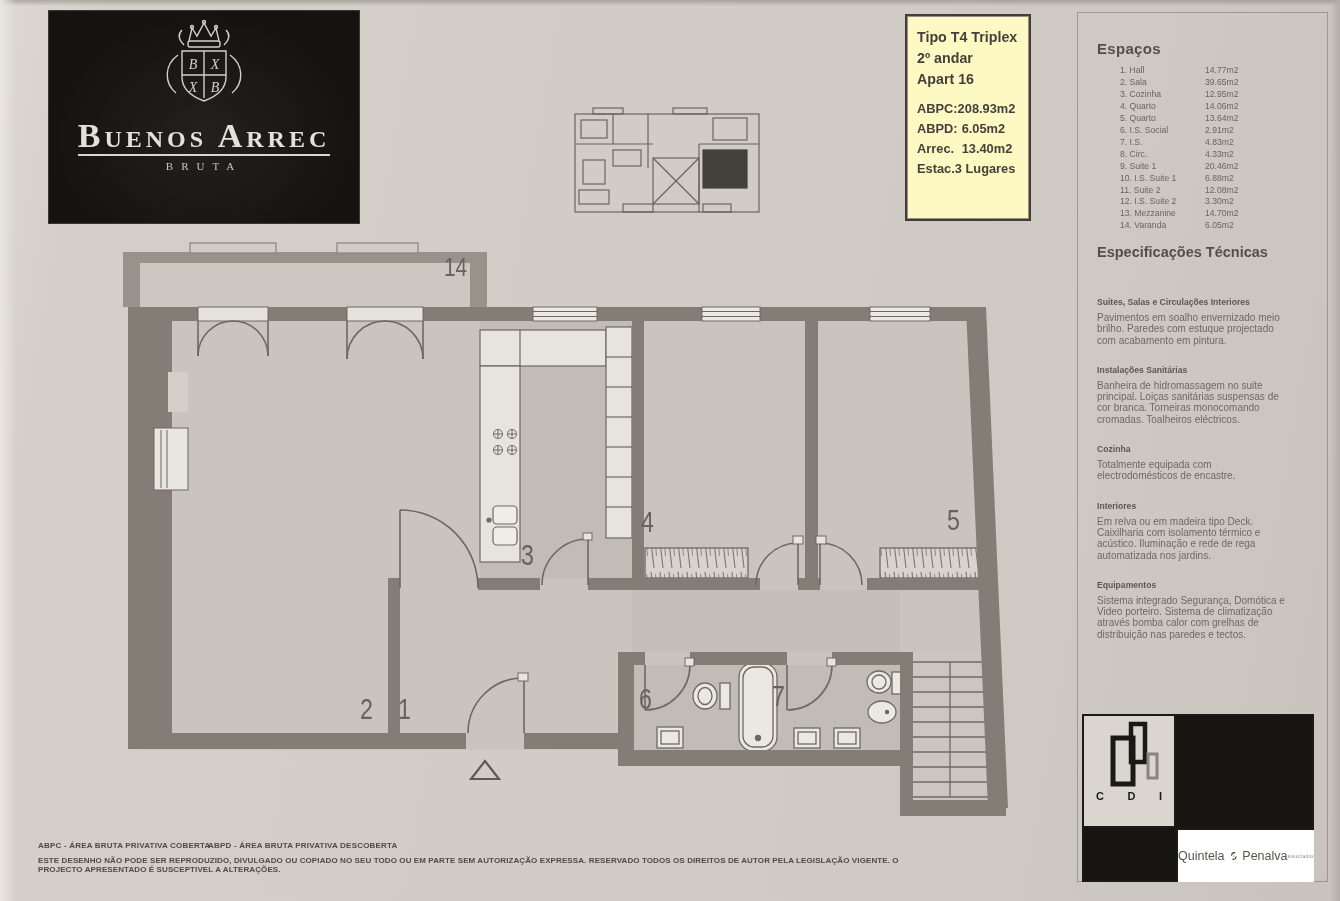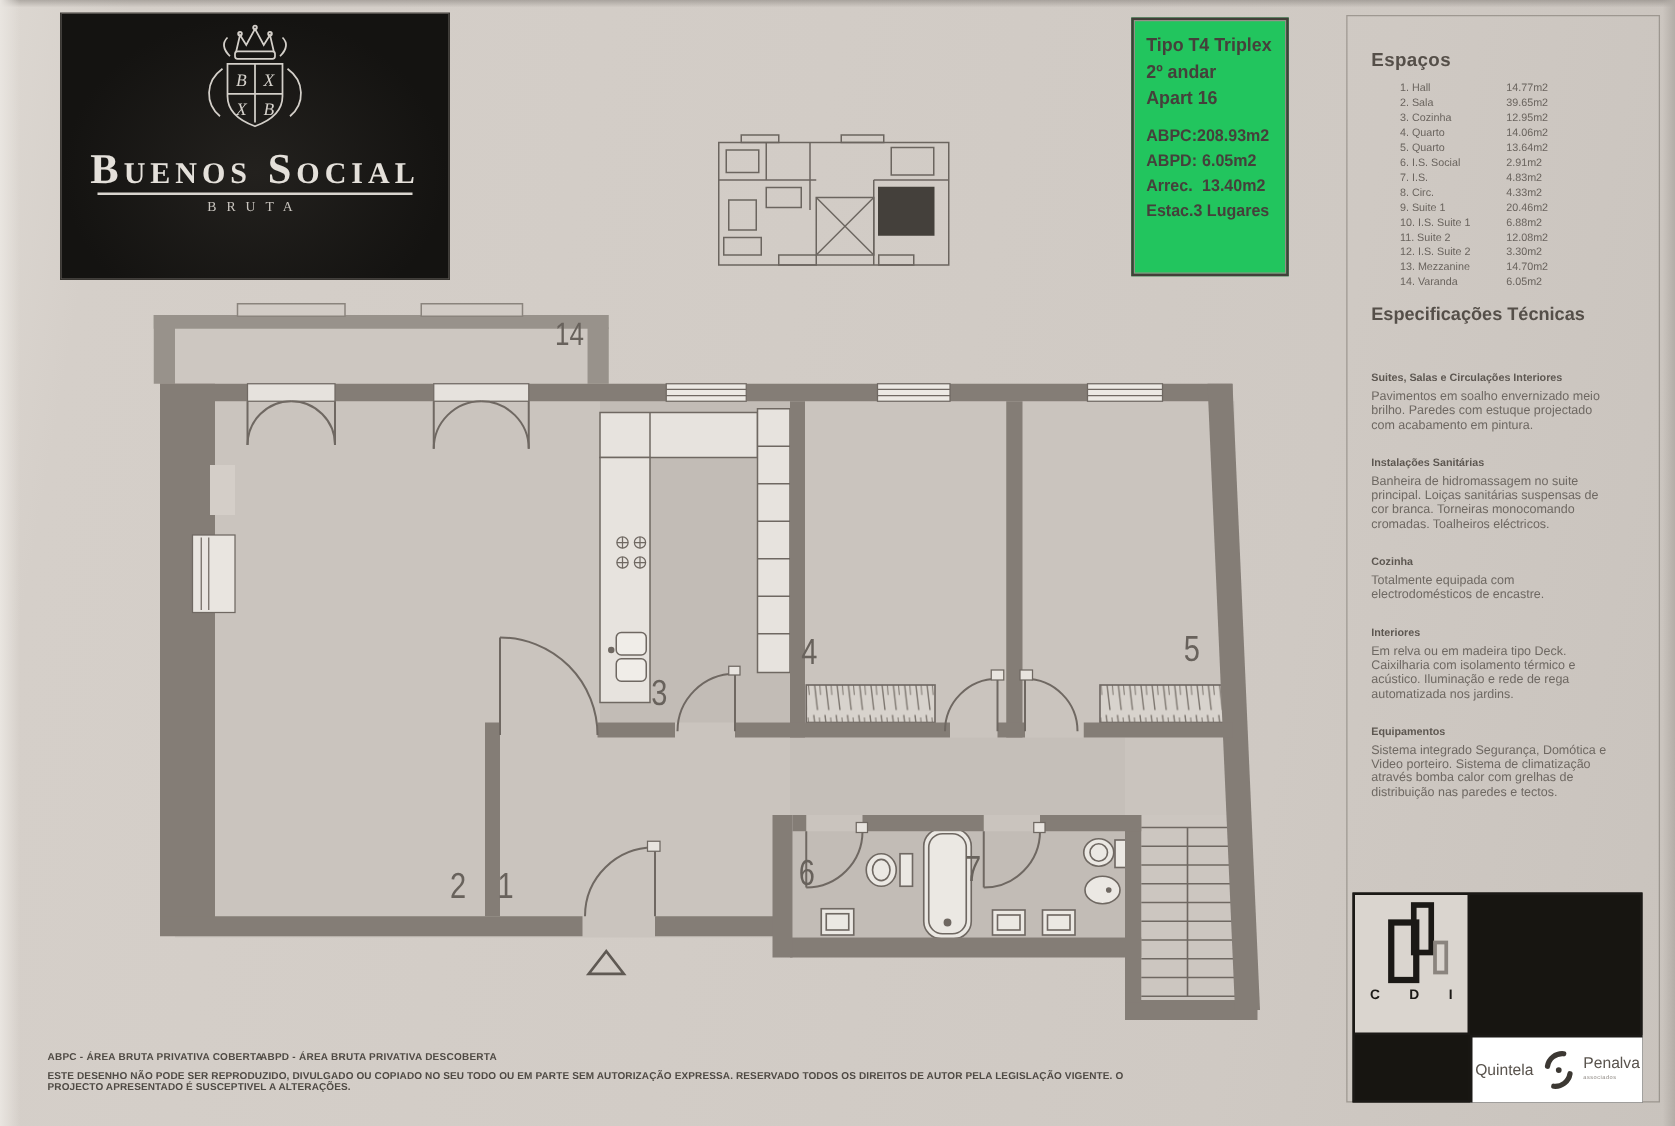--- a/index.html
+++ b/index.html
@@ -22,21 +22,21 @@
   .logo-title{
     font-family:"Liberation Serif",serif;font-variant:small-caps;font-weight:600;
     font-size:34px;letter-spacing:4px;color:#e4e0da;line-height:30px;margin-top:2px;
   }
   .logo-rule{width:252px;height:2px;background:#d9d5cf;margin-top:3px;}
   .logo-sub{font-family:"Liberation Serif",serif;font-size:11px;letter-spacing:8px;color:#c9c5bf;margin-top:4px;}
 
   
   .unit-box{
     position:absolute;left:905px;top:14px;width:126px;height:207px;
-    background:#22c55e;border:2px solid #433e39;box-shadow:0 0 0 1px #978f88 inset;
+    background:#fef9c3;border:2px solid #433e39;box-shadow:0 0 0 1px #978f88 inset;
     padding:10px 10px;box-sizing:border-box;color:#45403b;
   }
   .unit-line{font-size:15px;font-weight:700;line-height:21px;transform:scaleX(.95);transform-origin:left;white-space:nowrap;}
   .unit-rows{margin-top:10px;}
   .unit-row{display:flex;font-size:13.5px;font-weight:700;line-height:20px;transform:scaleX(.95);transform-origin:left;white-space:nowrap;}
   .unit-row .lbl{width:47px;}
 
   
   .panel-frame{position:absolute;left:1077px;top:12px;width:249px;height:868px;border:1px solid rgba(110,103,96,.5);}
   .esp-title{position:absolute;left:1097px;top:40px;font-size:15px;font-weight:700;color:#554f49;letter-spacing:.3px;text-align:right;}
@@ -54,21 +54,21 @@
   .brand-block{position:absolute;left:1082px;top:714px;width:228px;height:164px;border:2px solid #1b1916;background:#181612;}
   .brand-grid{position:relative;width:100%;height:100%;}
   .cell-cdi{position:absolute;left:0;top:0;width:90px;height:110px;background:#dad5cf;border-right:2px solid #1b1916;border-bottom:2px solid #1b1916;
     display:flex;flex-direction:column;align-items:center;justify-content:flex-start;}
   .cell-black-tr{position:absolute;left:92px;top:0;width:136px;height:110px;background:#171511;}
   .cell-black-bl{position:absolute;left:0;top:112px;width:90px;height:52px;background:#171511;}
   .cell-qp{position:absolute;left:92px;top:112px;width:136px;height:52px;background:#ffffff;border-left:2px solid #1b1916;border-top:2px solid #1b1916;
     display:flex;align-items:center;justify-content:center;gap:5px;}
   .cdi-letters{display:flex;justify-content:space-between;width:66px;font-size:11px;font-weight:700;color:#1b1916;margin-top:2px;}
   .qp-name{font-size:12.5px;color:#59534d;}
-  .qp-right{display:flex;flex-direction:column;line-height:11px;}
+  .qp-right{display:flex;flex-direction:row;line-height:11px;}
   .qp-sub{font-size:4.5px;color:#8d8781;letter-spacing:.4px;}
 
   
   .legend{position:absolute;top:841px;font-size:8px;font-weight:700;color:#4f4a44;letter-spacing:.2px;}
   .legend.abpc{left:38px;}
   .legend.abpd{left:208px;}
   .disclaimer{position:absolute;left:38px;top:856px;width:880px;font-size:8px;font-weight:700;color:#4f4a44;letter-spacing:.1px;}
 
   
   .plan-svg{position:absolute;left:0;top:0;width:1340px;height:901px;}
@@ -324,21 +324,21 @@
       <path d="M26,26 C20,20 20,15 24,11"></path>
       <path d="M66,26 C72,20 72,15 68,11"></path>
     </g>
     <g fill="#d6d2cc" font-family="Liberation Serif, serif" font-style="italic" font-size="14" text-anchor="middle">
       <text x="35" y="50">B</text>
       <text x="57" y="50">X</text>
       <text x="35" y="73">X</text>
       <text x="57" y="73">B</text>
     </g>
   </svg>
-  <div class="logo-title">Buenos Social</div>
+  <div class="logo-title">Buenos Arrec</div>
   <div class="logo-rule"></div>
   <div class="logo-sub">BRUTA</div>
 </div>
 
 <div class="unit-box">
   <div class="unit-line">Tipo T4 Triplex</div>
   <div class="unit-line">2º andar</div>
   <div class="unit-line">Apart 16</div>
   <div class="unit-rows">
 

